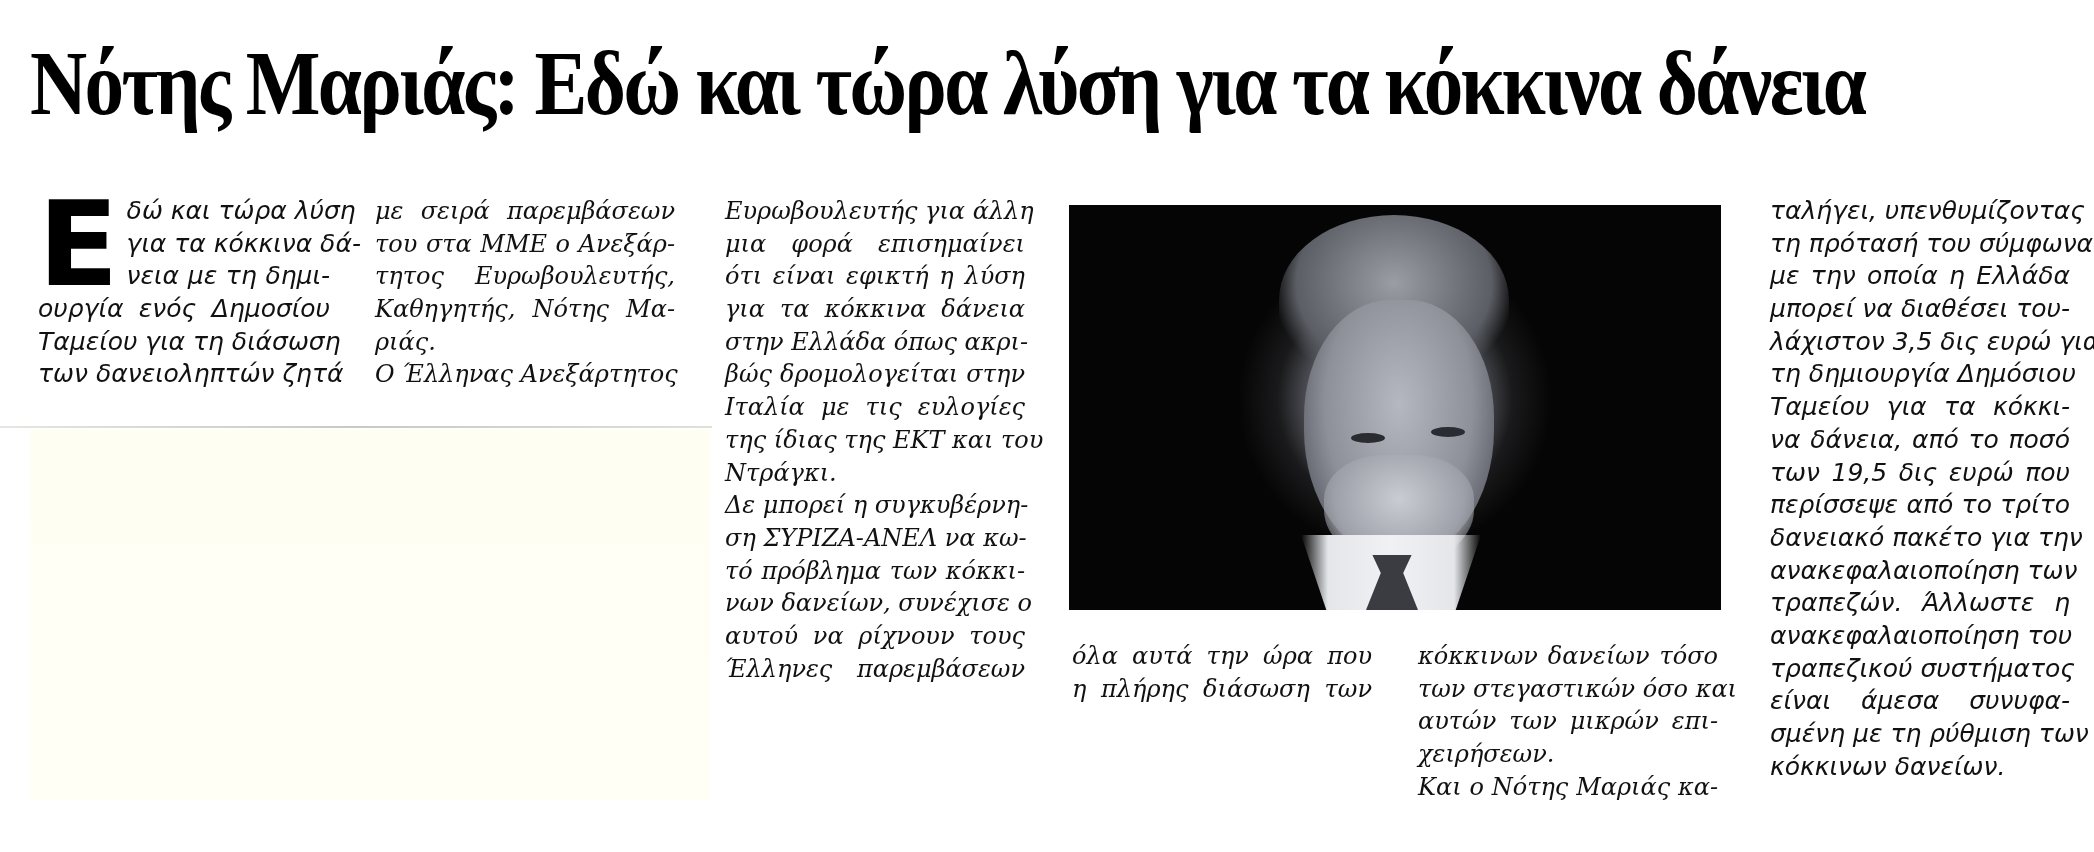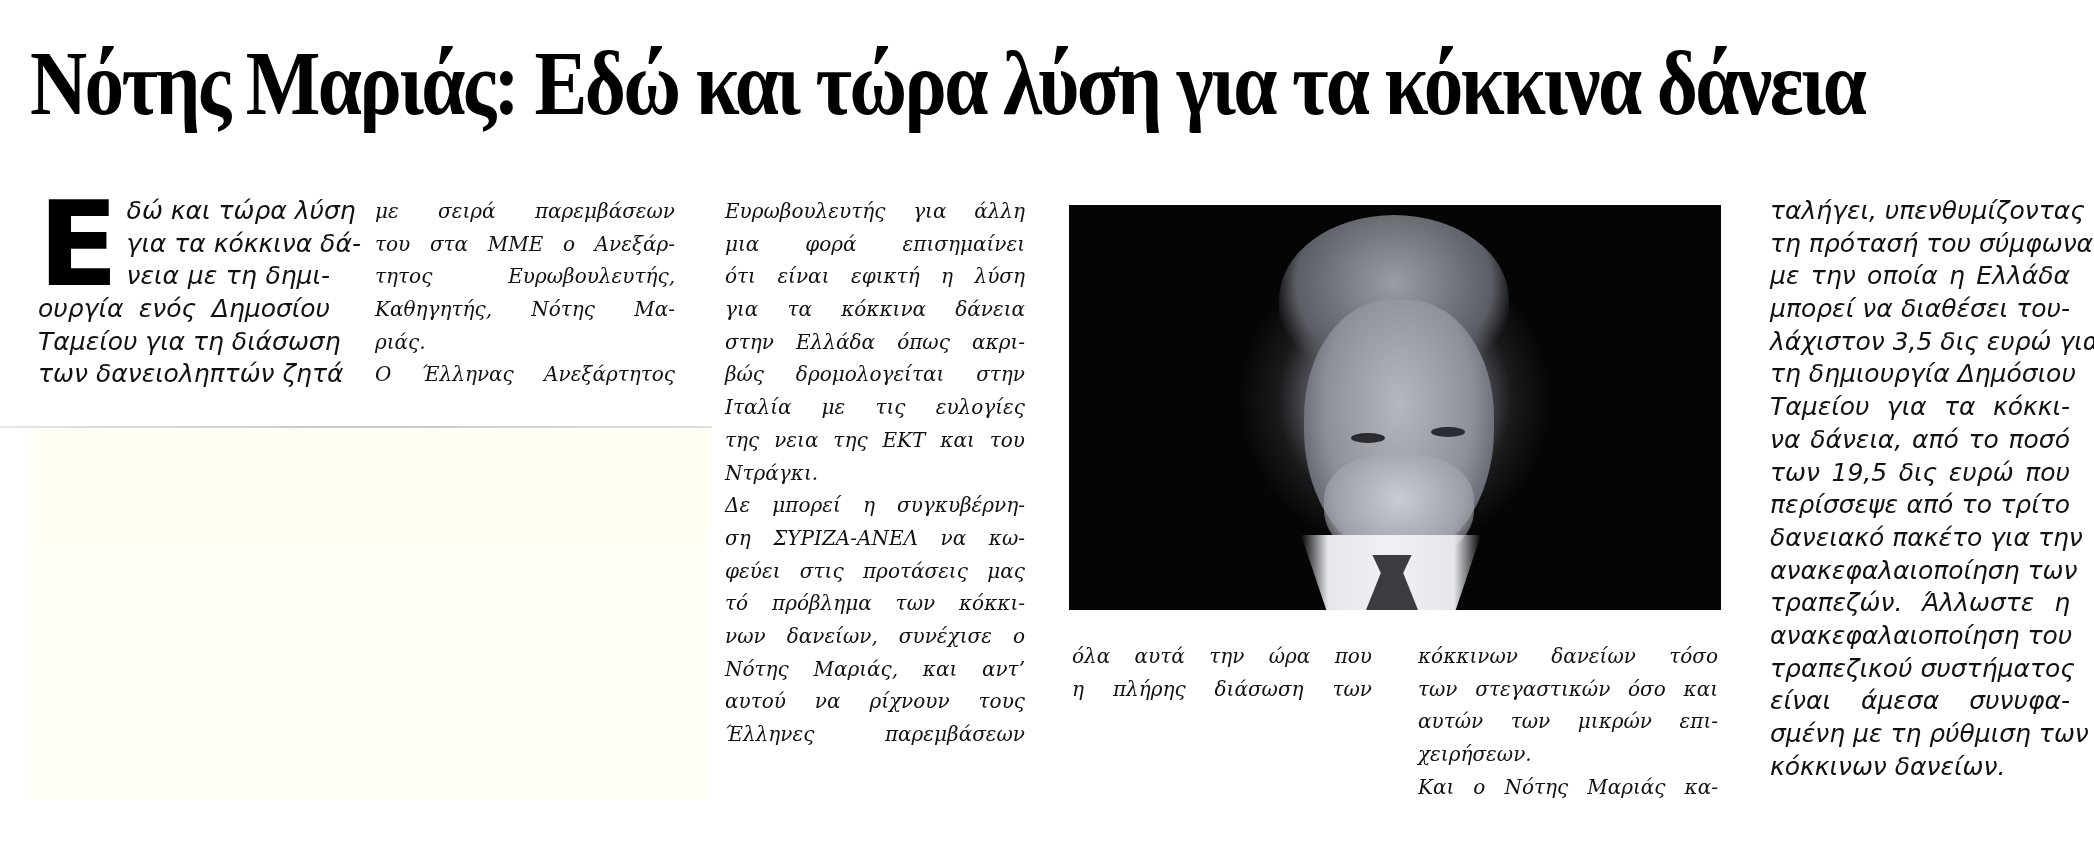--- a/index.html
+++ b/index.html
@@ -10,21 +10,21 @@
     font-weight: bold; font-size: 92px; line-height: 110px;
     letter-spacing: -3px; transform: scaleX(0.86); transform-origin: left top;
     white-space: nowrap; color: #000;
   }
   .col {
     position: absolute; font-size: 25px; line-height: 32.7px;
     text-align: justify; text-align-last: auto; hyphens: manual;
   }
   .col .line { display: block; text-align: justify; text-align-last: justify; white-space: nowrap; overflow: visible; height: 32.7px; font-style: italic; }
   .col .line.last { text-align-last: left; }
-  .serifcol { font-family: "DejaVu Serif", serif; font-size: 20px; }
+  .serifcol { font-family: "DejaVu Serif", serif; font-size: 24px; }
   .dropcap {
     float: left; font-family: "DejaVu Sans", sans-serif; font-weight: bold;
     font-size: 118px; line-height: 94px; height: 96px; margin: 2px 8px 0 0; color: #000;
   }
   .photo {
     position: absolute; left: 1069px; top: 205px; width: 652px; height: 405px;
     background: radial-gradient(ellipse 24% 38% at 50% 48%, #8a8e97 0%, #6a6d75 45%, #1a1a1c 75%, #050505 100%), #030303;
     overflow: hidden;
   }
   .photo .hair { position:absolute; left:210px; top:10px; width:230px; height:170px; border-radius:50% 50% 40% 40%; background: radial-gradient(ellipse at 50% 40%, #9a9da4 0%, #5b5e64 60%, transparent 75%); }
@@ -64,28 +64,26 @@
 <div class="fade-block"></div>
 
 <div class="col serifcol" style="left:725px; top:195px; width:300px;">
   <span class="line">Ευρωβουλευτής για άλλη</span>
   <span class="line">μια φορά επισημαίνει</span>
   <span class="line">ότι είναι εφικτή η λύση</span>
   <span class="line">για τα κόκκινα δάνεια</span>
   <span class="line">στην Ελλάδα όπως ακρι-</span>
   <span class="line">βώς δρομολογείται στην</span>
   <span class="line">Ιταλία με τις ευλογίες</span>
-  <span class="line">της νεια της ΕΚΤ και του</span>
+  <span class="line">της ίδιας της ΕΚΤ και του</span>
   <span class="line last">Ντράγκι.</span>
   <span class="line">Δε μπορεί η συγκυβέρνη-</span>
   <span class="line">ση ΣΥΡΙΖΑ-ΑΝΕΛ να κω-</span>
-  <span class="line">φεύει στις προτάσεις μας</span>
   <span class="line">τό πρόβλημα των κόκκι-</span>
   <span class="line">νων δανείων, συνέχισε ο</span>
-  <span class="line">Νότης Μαριάς, και αντ’</span>
   <span class="line">αυτού να ρίχνουν τους</span>
   <span class="line">Έλληνες παρεμβάσεων</span>
 </div>
 
 <div class="photo">
   <div class="hair"></div>
   <div class="face"></div>
   <div class="eye" style="left:282px; top:228px;"></div>
   <div class="eye" style="left:362px; top:222px;"></div>
   <div class="beard"></div>

